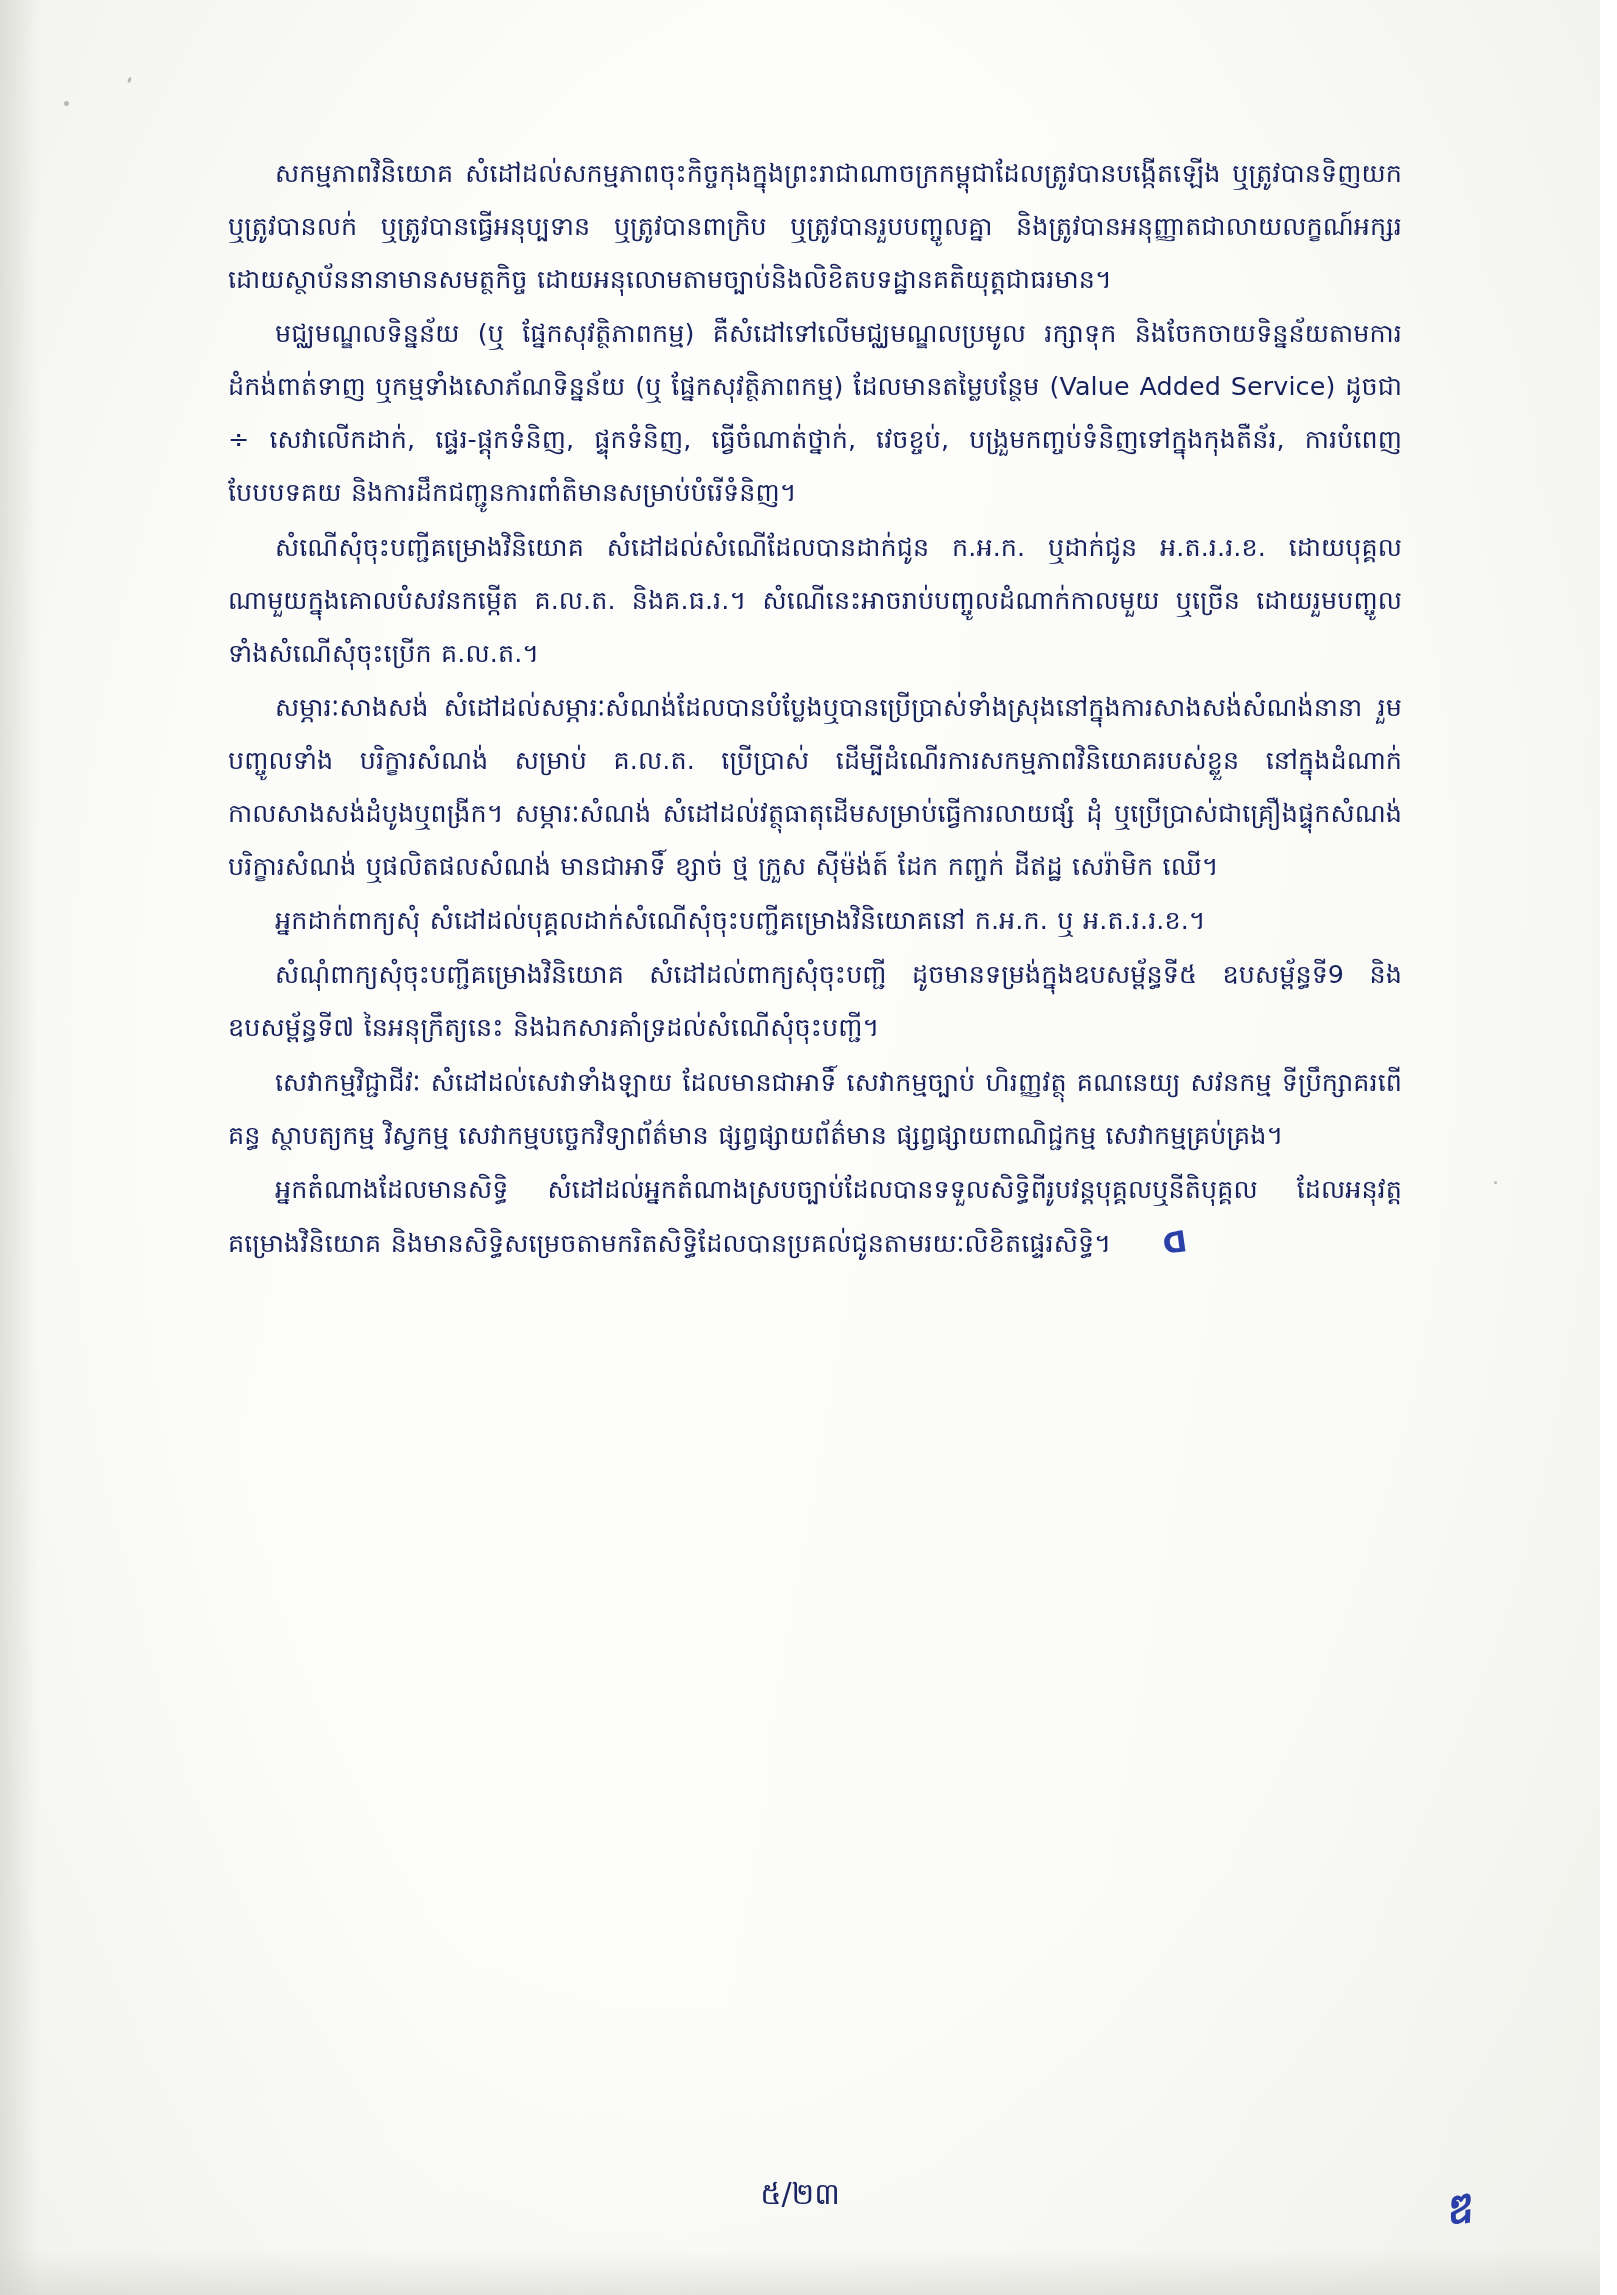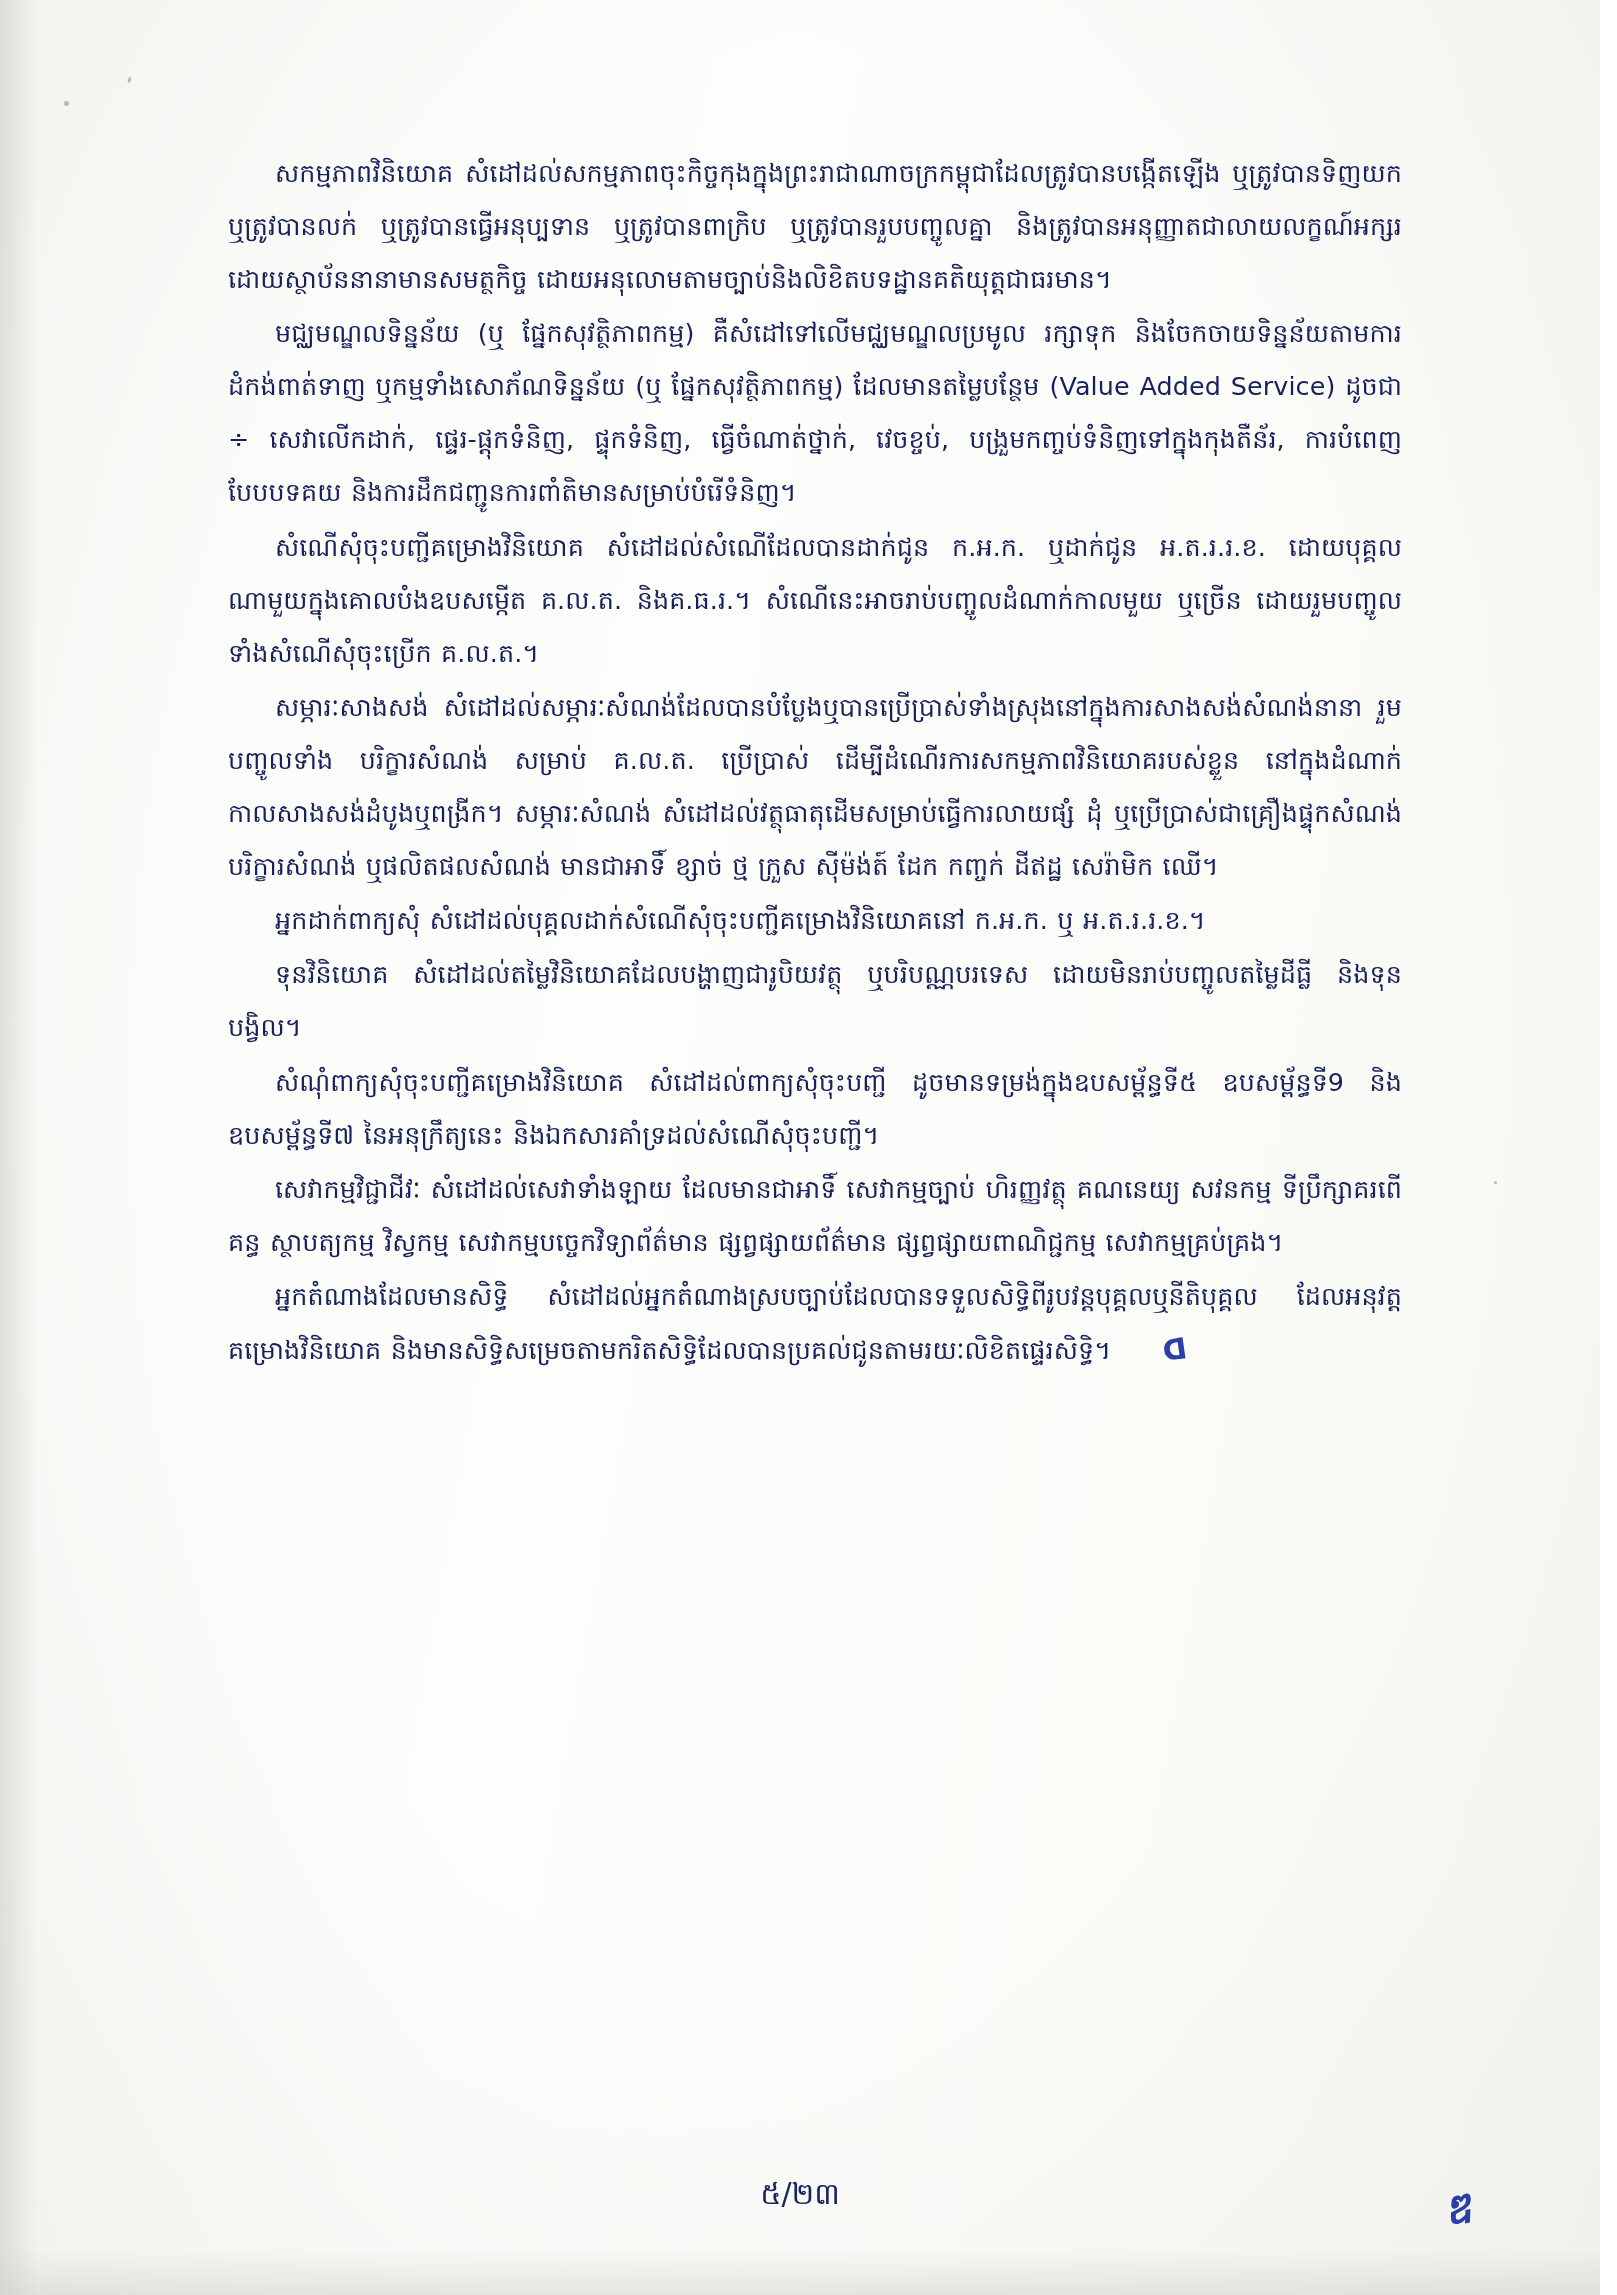--- a/index.html
+++ b/index.html
@@ -100,24 +100,23 @@
   <div class="edge-shadow-left"></div>
   <div class="edge-shadow-bottom"></div>
 
   <div class="speck speck-1"></div>
   <div class="speck speck-2"></div>
   <div class="speck speck-3"></div>
 
   <div class="content">
     <p class="para">សកម្មភាពវិនិយោគ សំដៅដល់សកម្មភាពចុះកិច្ចកុងក្នុងព្រះរាជាណាចក្រកម្ពុជាដែលត្រូវបានបង្កើតឡើង ឬត្រូវបានទិញយក ឬត្រូវបានលក់ ឬត្រូវបានធ្វើអនុប្បទាន ឬត្រូវបានពាក្រិប ឬត្រូវបានរួបបញ្ចូលគ្នា និងត្រូវបានអនុញ្ញាតជាលាយលក្ខណ៍អក្សរដោយស្ថាប័ននានាមានសមត្ថកិច្ច ដោយអនុលោមតាមច្បាប់និងលិខិតបទដ្ឋានគតិយុត្តជាធរមាន។</p>
     <p class="para">មជ្ឈមណ្ឌលទិន្នន័យ (ឬ ផ្នែកសុវត្ថិភាពកម្ម) គឺសំដៅទៅលើមជ្ឈមណ្ឌលប្រមូល រក្សាទុក និងចែកចាយទិន្នន័យតាមការដំកង់ពាត់ទាញ ឬកម្មទាំងសោភ័ណទិន្នន័យ (ឬ ផ្នែកសុវត្ថិភាពកម្ម) ដែលមានតម្លៃបន្ថែម (Value Added Service) ដូចជា ÷ សេវាលើកដាក់, ផ្ទេរ-ផ្តុកទំនិញ, ផ្ទុកទំនិញ, ធ្វើចំណាត់ថ្នាក់, វេចខ្ចប់, បង្រួមកញ្ចប់ទំនិញទៅក្នុងកុងតឺន័រ, ការបំពេញបែបបទគយ និងការដឹកជញ្ជូនការពាំតិមានសម្រាប់បំរើទំនិញ។</p>
-    <p class="para">សំណើសុំចុះបញ្ជីគម្រោងវិនិយោគ សំដៅដល់សំណើដែលបានដាក់ជូន ក.អ.ក. ឬដាក់ជូន អ.ត.រ.រ.ខ. ដោយបុគ្គលណាមួយក្នុងគោលបំងឧបសម្កើត គ.ល.ត. និងគ.ធ.រ.។ សំណើនេះអាចរាប់បញ្ចូលដំណាក់កាលមួយ ឬច្រើន ដោយរួមបញ្ចូលទាំងសំណើសុំចុះប្រើក គ.ល.ត.។</p>
+    <p class="para">សំណើសុំចុះបញ្ជីគម្រោងវិនិយោគ សំដៅដល់សំណើដែលបានដាក់ជូន ក.អ.ក. ឬដាក់ជូន អ.ត.រ.រ.ខ. ដោយបុគ្គលណាមួយក្នុងគោលបំសវនកម្កើត គ.ល.ត. និងគ.ធ.រ.។ សំណើនេះអាចរាប់បញ្ចូលដំណាក់កាលមួយ ឬច្រើន ដោយរួមបញ្ចូលទាំងសំណើសុំចុះប្រើក គ.ល.ត.។</p>
     <p class="para">សម្ភារៈសាងសង់ សំដៅដល់សម្ភារៈសំណង់ដែលបានបំប្លែងឬបានប្រើប្រាស់ទាំងស្រុងនៅក្នុងការសាងសង់សំណង់នានា រួមបញ្ចូលទាំង បរិក្ខារសំណង់ សម្រាប់ គ.ល.ត. ប្រើប្រាស់ ដើម្បីដំណើរការសកម្មភាពវិនិយោគរបស់ខ្លួន នៅក្នុងដំណាក់កាលសាងសង់ដំបូងឬពង្រីក។ សម្ភារៈសំណង់ សំដៅដល់វត្ថុធាតុដើមសម្រាប់ធ្វើការលាយផ្សំ ដុំ ឬប្រើប្រាស់ជាគ្រឿងផ្ទុកសំណង់ បរិក្ខារសំណង់ ឬផលិតផលសំណង់ មានជាអាទិ៍ ខ្សាច់ ថ្ម ក្រួស ស៊ីម៉ង់ត៍ ដែក កញ្ចក់ ដីឥដ្ឋ សេរ៉ាមិក ឈើ។</p>
     <p class="para">អ្នកដាក់ពាក្យសុំ សំដៅដល់បុគ្គលដាក់សំណើសុំចុះបញ្ជីគម្រោងវិនិយោគនៅ ក.អ.ក. ឬ អ.ត.រ.រ.ខ.។</p>
-    <p class="para">ទុនវិនិយោគ សំដៅដល់តម្លៃវិនិយោគដែលបង្ហាញជារូបិយវត្ថុ ឬបរិបណ្ណបរទេស ដោយមិនរាប់បញ្ចូលតម្លៃដីធ្លី និងទុនបង្វិល។</p>
     <p class="para">សំណុំពាក្យសុំចុះបញ្ជីគម្រោងវិនិយោគ សំដៅដល់ពាក្យសុំចុះបញ្ជី ដូចមានទម្រង់ក្នុងឧបសម្ព័ន្ធទី៥ ឧបសម្ព័ន្ធទី9 និងឧបសម្ព័ន្ធទី៧ នៃអនុក្រឹត្យនេះ និងឯកសារគាំទ្រដល់សំណើសុំចុះបញ្ជី។</p>
     <p class="para">សេវាកម្មវិជ្ជាជីវៈ សំដៅដល់សេវាទាំងឡាយ ដែលមានជាអាទិ៍ សេវាកម្មច្បាប់ ហិរញ្ញវត្ថុ គណនេយ្យ សវនកម្ម ទីប្រឹក្សាគរពើគន្ធ ស្ថាបត្យកម្ម វិស្វកម្ម សេវាកម្មបច្ចេកវិទ្យាព័ត៌មាន ផ្សព្វផ្សាយព័ត៌មាន ផ្សព្វផ្សាយពាណិជ្ជកម្ម សេវាកម្មគ្រប់គ្រង។</p>
     <p class="para"><span>អ្នកតំណាងដែលមានសិទ្ធិ សំដៅដល់អ្នកតំណាងស្របច្បាប់ដែលបានទទួលសិទ្ធិពីរូបវន្តបុគ្គលឬនីតិបុគ្គល ដែលអនុវត្តគម្រោងវិនិយោគ និងមានសិទ្ធិសម្រេចតាមករិតសិទ្ធិដែលបានប្រគល់ជូនតាមរយៈលិខិតផ្ទេរសិទ្ធិ។</span><span class="signature-inline">ᗡ</span></p>
   </div>
 
   <div class="footer-page">៥/២៣</div>
   <div class="signature-corner">ឌ</div>
 </div>
 
 

